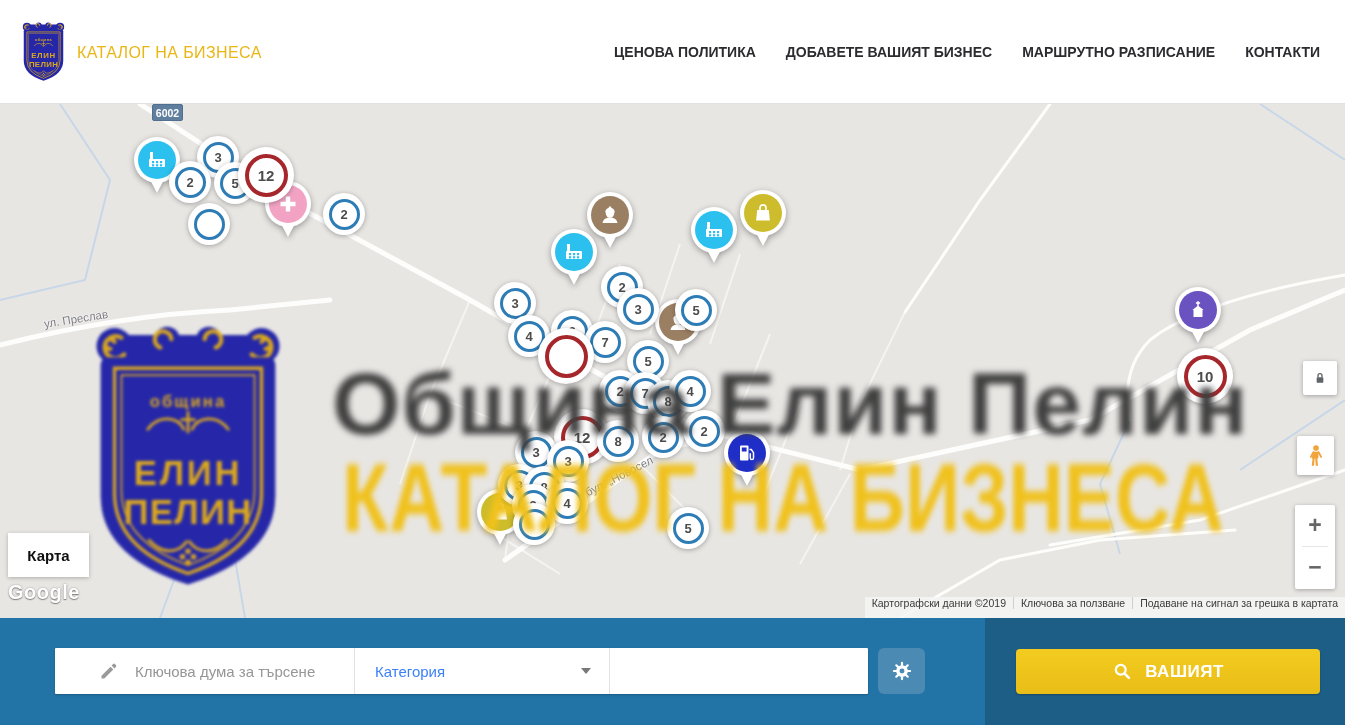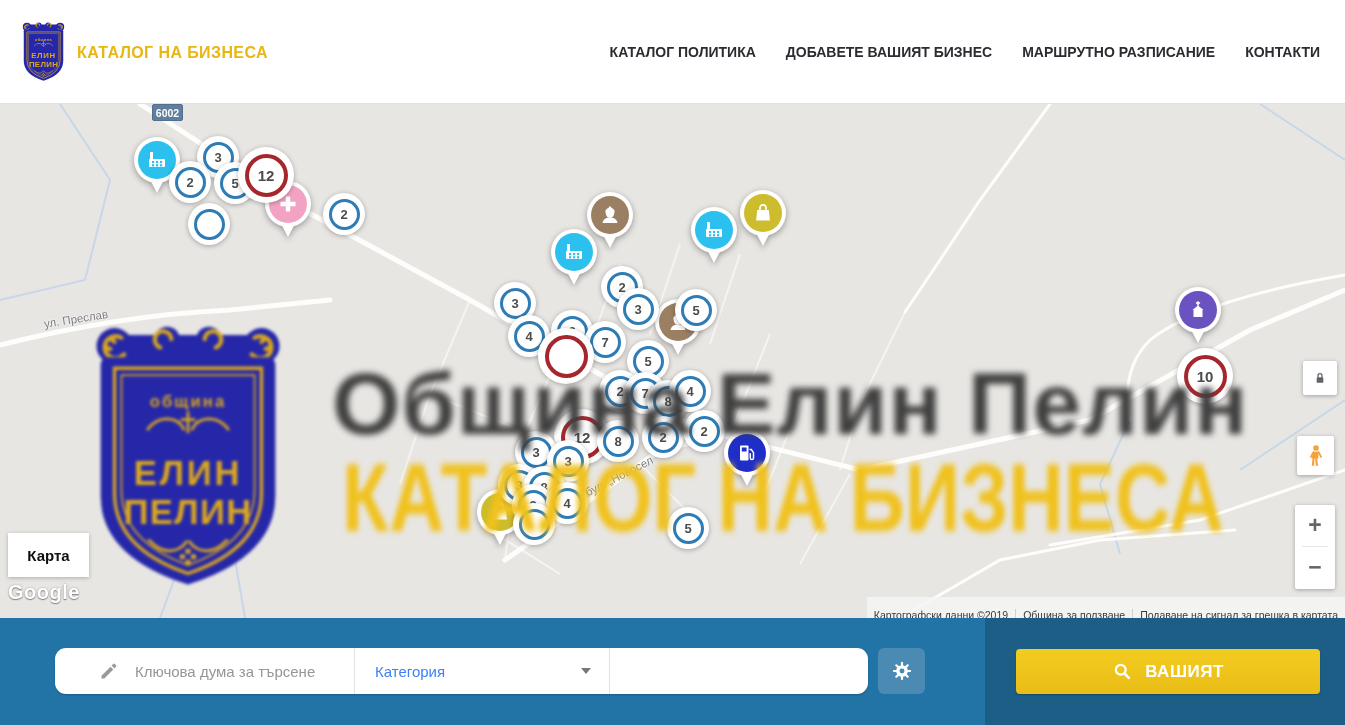--- a/index.html
+++ b/index.html
@@ -7,21 +7,21 @@
   body{font-family:"Liberation Sans",sans-serif}
   .screen{position:relative;width:1345px;height:725px;overflow:hidden;background:#fff}
 
   
   .header{position:absolute;top:0;left:0;right:0;height:104px;background:#fff;z-index:30;
           display:flex;align-items:center;justify-content:space-between;padding:0 25px 0 20px;
           border-bottom:1px solid #e2e2e2}
   .brand{display:flex;align-items:center;gap:10px;cursor:pointer}
   .brand-emblem{width:47px;height:64px}
   .brand-title{font-size:19px;font-weight:bold;color:#414141;letter-spacing:.2px}
-  .brand-sub{font-size:16px;font-weight:bold;color:#e9b614;margin-top:3px;letter-spacing:.4px}
+  .brand-sub{font-size:16px;font-weight:normal;color:#e9b614;margin-top:3px;letter-spacing:.4px}
   .nav{display:flex;gap:30px;list-style:none}
   .nav li{font-size:14px;font-weight:bold;color:#2b2b30;cursor:pointer;white-space:nowrap}
 
   
   .map{position:absolute;top:104px;left:0;width:1345px;height:514px;background:#e8e6e3;overflow:hidden}
   .roads{position:absolute;left:0;top:0;z-index:1}
   .street{position:absolute;z-index:2;font-size:11.5px;color:#7d7d85;white-space:nowrap;
           text-shadow:0 0 2px #fff,0 0 2px #fff;transform-origin:left center}
   .road-badge{position:absolute;left:152px;top:0;width:31px;height:17px;background:#607f9e;border:1px solid #51708f;
           color:#fff;font-size:10.5px;font-weight:bold;display:flex;align-items:center;justify-content:center;
@@ -53,38 +53,38 @@
   .wm-sub{left:342px;top:346px;font-size:96px;line-height:1;font-weight:bold;color:#f0c11c;
             white-space:nowrap;filter:blur(3px);transform:scaleX(.8);transform-origin:left center}
 
   
   .maptype{position:absolute;left:8px;top:429px;z-index:10;display:flex;box-shadow:0 1px 4px rgba(0,0,0,.25)}
   .mt-btn{height:44px;background:#fff;display:flex;align-items:center;justify-content:center;cursor:pointer}
   .mt-map{width:81px;font-size:15px;font-weight:bold;color:#111}
   .mt-sat{width:101px;font-size:15px;color:#7e7e7e;border-left:1px solid #ededed}
   .glogo{position:absolute;left:8px;top:477px;z-index:10;font-size:20px;font-weight:bold;color:#fff;cursor:pointer;
          letter-spacing:.5px;text-shadow:0 1px 1px rgba(80,80,80,.6),0 0 2px rgba(80,80,80,.5)}
-  .attrib{position:absolute;right:0;top:493px;height:24px;z-index:10;display:flex;align-items:flex-end;
+  .attrib{position:absolute;right:0;top:493px;height:24px;z-index:10;display:flex;align-items:flex-start;
           background:rgba(245,245,245,.85);font-size:10.5px;color:#3a3a3a}
   .attrib span{padding:0 7px;white-space:nowrap;cursor:default}
   .attrib span + span{border-left:1px solid #cfcfcf;cursor:pointer}
   .lockbtn{position:absolute;left:1303px;top:257px;width:34px;height:34px;background:#fff;border:none;border-radius:2px;
           z-index:10;box-shadow:0 1px 4px rgba(0,0,0,.3);display:flex;align-items:center;justify-content:center;cursor:pointer}
   .pegman{position:absolute;left:1297px;top:332px;width:37px;height:39px;background:#fff;border:none;border-radius:2px;
           z-index:10;box-shadow:0 1px 4px rgba(0,0,0,.3);display:flex;align-items:center;justify-content:center;cursor:grab}
   .zoomctl{position:absolute;left:1295px;top:401px;width:40px;height:84px;background:#fff;border-radius:2px;z-index:10;
           box-shadow:0 1px 4px rgba(0,0,0,.3);display:flex;flex-direction:column;align-items:center}
   .zbtn{width:40px;height:41px;display:flex;align-items:center;justify-content:center;font-size:23px;font-weight:bold;
         color:#666;cursor:pointer;background:none;border:none}
   .zdiv{width:26px;height:1px;background:#e6e6e6}
 
   
   .bar{position:absolute;top:618px;left:0;width:1345px;height:107px;background:#2273a6;z-index:35}
   .bar-right{position:absolute;left:985px;top:0;width:360px;height:107px;background:#1d5e87}
-  .form{position:absolute;left:55px;top:30px;width:813px;height:46px;background:#fff;border-radius:11px;
+  .form{position:absolute;left:55px;top:30px;width:813px;height:46px;background:#fff;border-radius:1px;
         display:flex;box-shadow:0 1px 2px rgba(0,0,0,.2)}
   .seg{display:flex;align-items:center;position:relative;height:100%}
   .seg1{width:300px;border-right:1px solid #e2e2e2;padding-left:44px}
   .seg1 svg{flex:none}
   .seg1 input{border:none;outline:none;font-size:15px;color:#555;width:215px;margin-left:16px;background:transparent}
   .seg1 input::placeholder{color:#969696}
   .seg2{width:255px;border-right:1px solid #e2e2e2;padding-left:20px;cursor:pointer}
   .seg3{width:258px;padding-left:20px;cursor:pointer}
   .seg-label{font-size:15px;color:#3b82f6}
   .caret{position:absolute;right:18px;top:20px;width:0;height:0;
@@ -132,21 +132,21 @@
               <circle cx="71" cy="172" r="2"></circle>
       <circle cx="79" cy="172" r="2"></circle>
               <circle cx="75" cy="176" r="2"></circle>
             </g>
   </svg></div>
       <div>
         <div class="brand-sub">КАТАЛОГ НА БИЗНЕСА</div>
       </div>
     </div>
     <ul class="nav">
-        <li>КАТАЛОГ ПОЛИТИКА</li>
+        <li>ЦЕНОВА ПОЛИТИКА</li>
         <li>ДОБАВЕТЕ ВАШИЯТ БИЗНЕС</li>
         <li>МАРШРУТНО РАЗПИСАНИЕ</li>
         <li>КОНТАКТИ</li>
       </ul>
   </div>
 
   <div class="map">
     <svg class="roads" width="1345" height="514" viewBox="0 0 1345 514">
       <g stroke="#c7d7e8" stroke-width="2" fill="none">
         <path d="M60 0 L110 76 L85 176 L0 196"></path>
@@ -450,21 +450,21 @@
   </svg></div>
     <div class="wm wm-title">Община Елин Пелин</div>
     <div class="wm wm-sub">КАТАЛОГ НА БИЗНЕСА</div>
 
     <div class="maptype">
       <div class="mt-btn mt-map">Карта</div>
     </div>
     <div class="glogo">Google</div>
     <div class="attrib">
         <span>Картографски данни ©2019</span>
-        <span>Община за ползване</span>
+        <span>Ключова за ползване</span>
         <span>Подаване на сигнал за грешка в картата</span>
       </div>
 
     <button class="lockbtn">
       <svg width="16" height="16" viewBox="0 0 24 24">
         <path d="M9 11V8.5a3 3 0 0 1 6 0V11" fill="none" stroke="#5f6368" stroke-width="2"></path>
         <rect x="7" y="11" width="10" height="8" rx="1" fill="#5f6368"></rect>
       </svg>
     </button>
     <button class="pegman">

